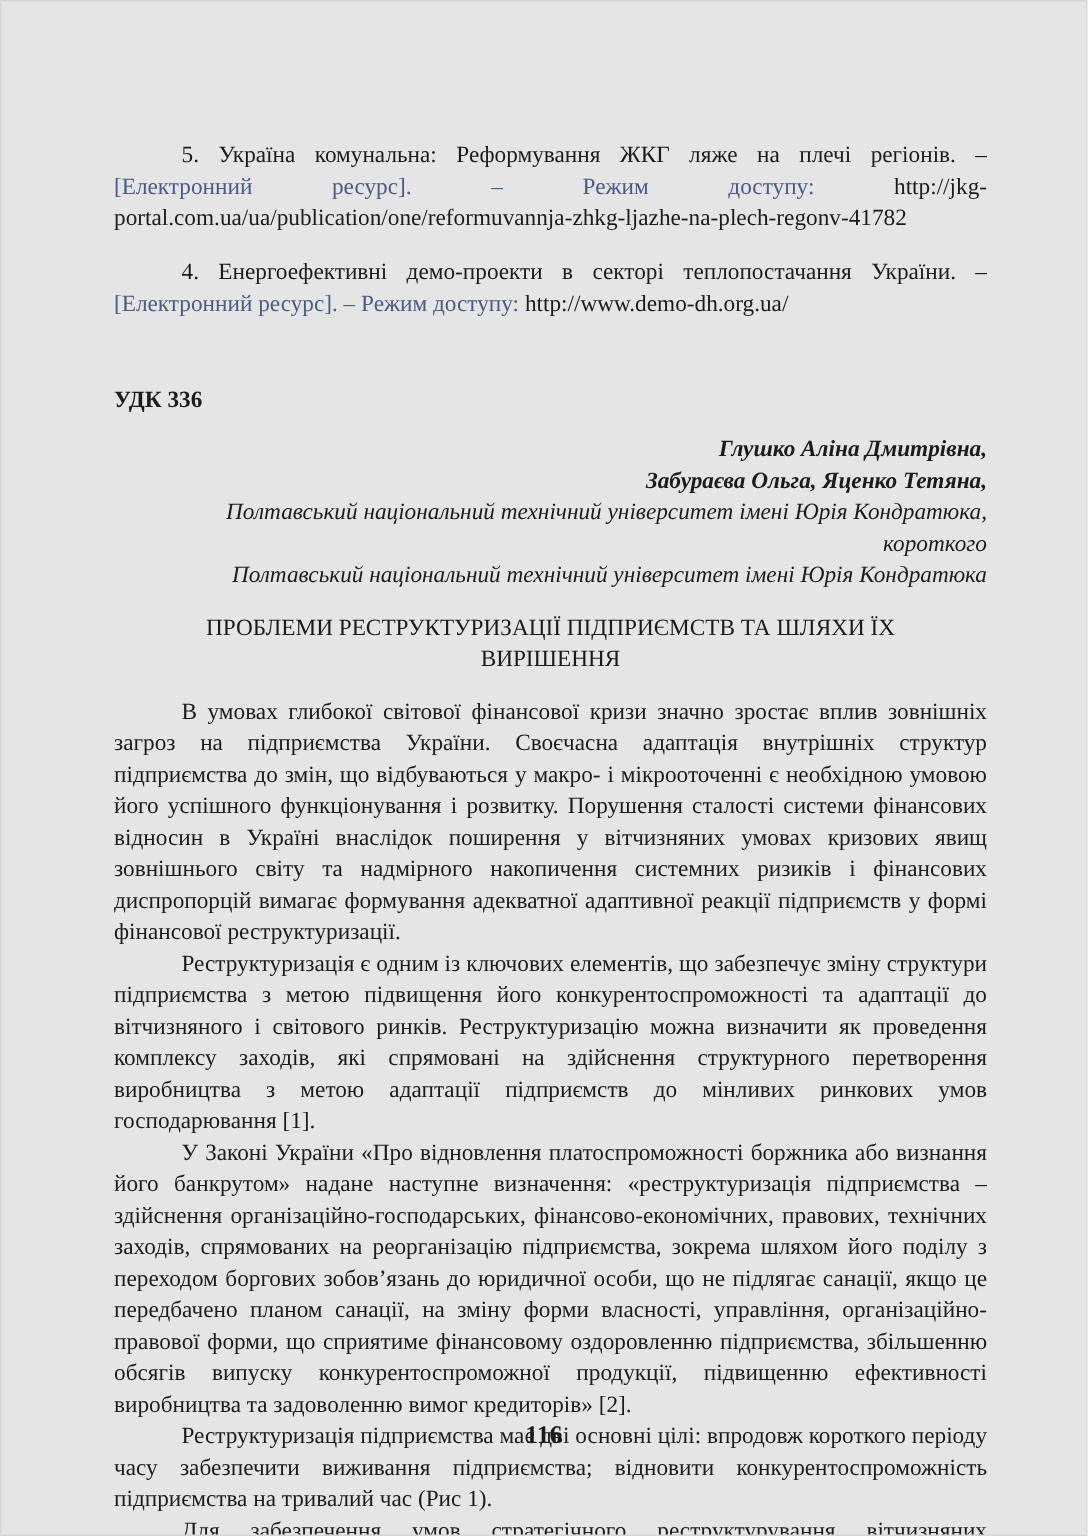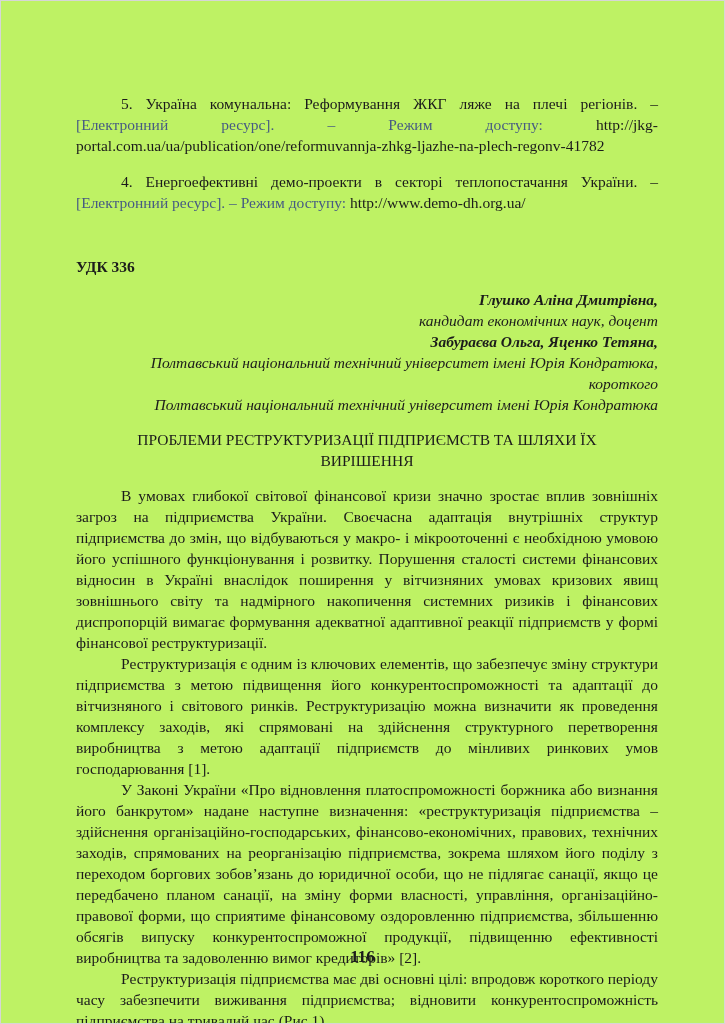--- a/index.html
+++ b/index.html
@@ -5,21 +5,21 @@
   html, body {
     margin: 0;
     padding: 0;
     background: #ffffff;
   }
   .page {
     position: relative;
     width: 725px;
     height: 1024px;
     box-sizing: border-box;
-    background: #bef264;
+    background: #e5e5e5;
     border: 1px solid #d6d6d6;
     overflow: hidden;
     font-family: "Liberation Serif", "DejaVu Serif", serif;
     color: #1b1b1b;
     font-size: 15.5px;
     line-height: 21px;
   }
   .content {
     position: absolute;
     top: 76px;
@@ -70,21 +70,20 @@
 
     <div class="refs">
       <p class="ref-para"><span>5. Україна комунальна: Реформування ЖКГ ляже на плечі регіонів. – </span><span class="access-text">[Електронний ресурс]. – Режим доступу: </span><span>http://jkg-portal.com.ua/ua/publication/one/reformuvannja-zhkg-ljazhe-na-plech-regonv-41782</span></p>
       <p class="ref-para"><span>4. Енергоефективні демо-проекти в секторі теплопостачання України. – </span><span class="access-text">[Електронний ресурс]. – Режим доступу: </span><span>http://www.demo-dh.org.ua/</span></p>
     </div>
 
     <div class="udc">УДК 336</div>
 
     <div class="byline">
       <div class="byline-line bold">Глушко Аліна Дмитрівна,</div>
-      <div class="byline-line">кандидат економічних наук, доцент</div>
       <div class="byline-line bold">Забураєва Ольга, Яценко Тетяна,</div>
       <div class="byline-line">Полтавський національний технічний університет  імені Юрія Кондратюка,</div>
       <div class="byline-line">короткого</div>
       <div class="byline-line">Полтавський національний технічний університет імені Юрія Кондратюка</div>
     </div>
 
     <div class="doc-title">ПРОБЛЕМИ РЕСТРУКТУРИЗАЦІЇ ПІДПРИЄМСТВ ТА ШЛЯХИ ЇХ ВИРІШЕННЯ</div>
 
     <div class="body-text">
       <p class="body-para">В умовах глибокої світової фінансової кризи значно зростає вплив зовнішніх загроз на підприємства України. Своєчасна адаптація внутрішніх структур підприємства до змін, що відбуваються у макро- і мікрооточенні є необхідною умовою його успішного функціонування і розвитку. Порушення сталості системи фінансових відносин в Україні внаслідок поширення у вітчизняних умовах кризових явищ зовнішнього світу та надмірного накопичення системних ризиків і фінансових диспропорцій вимагає формування адекватної адаптивної реакції підприємств у формі фінансової реструктуризації.</p>

